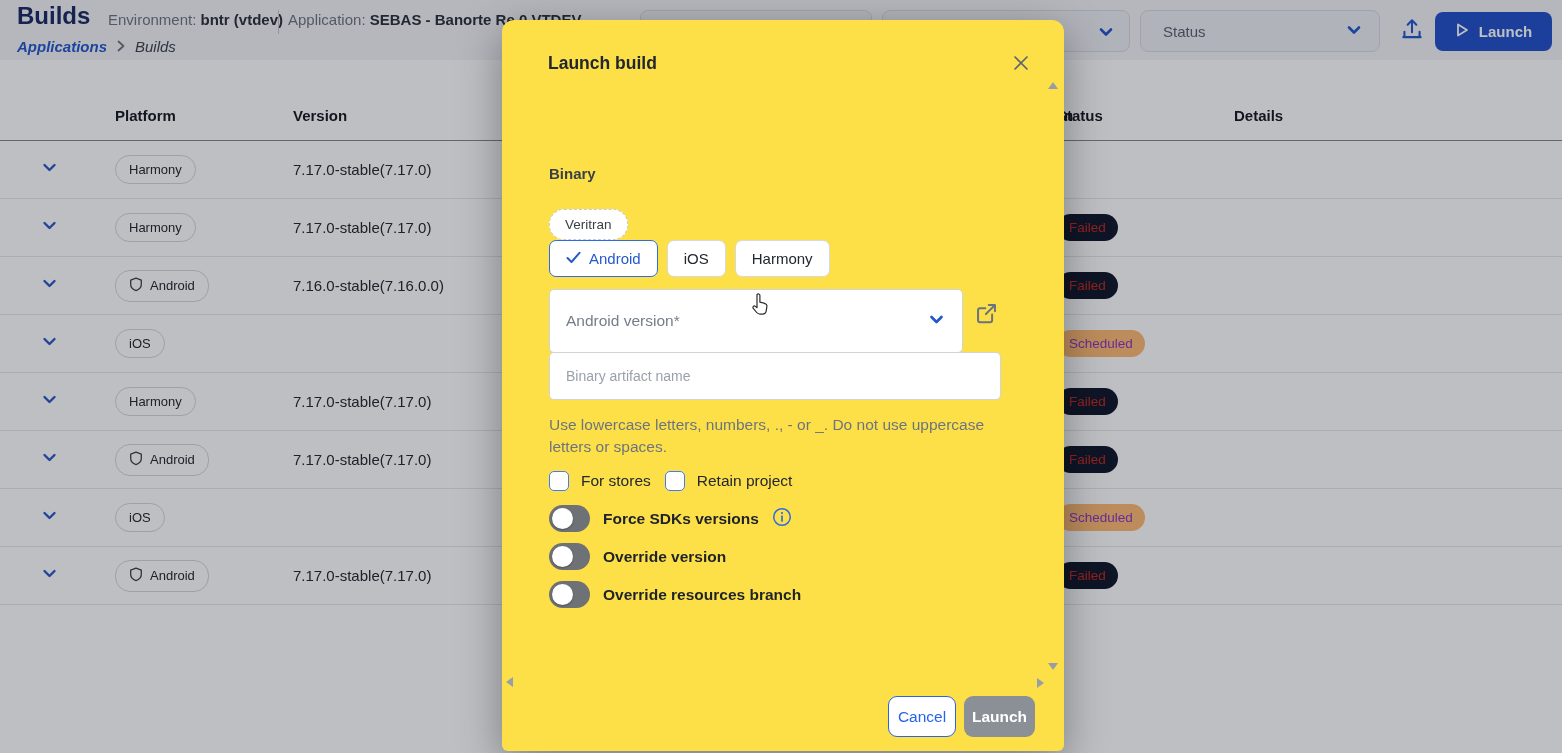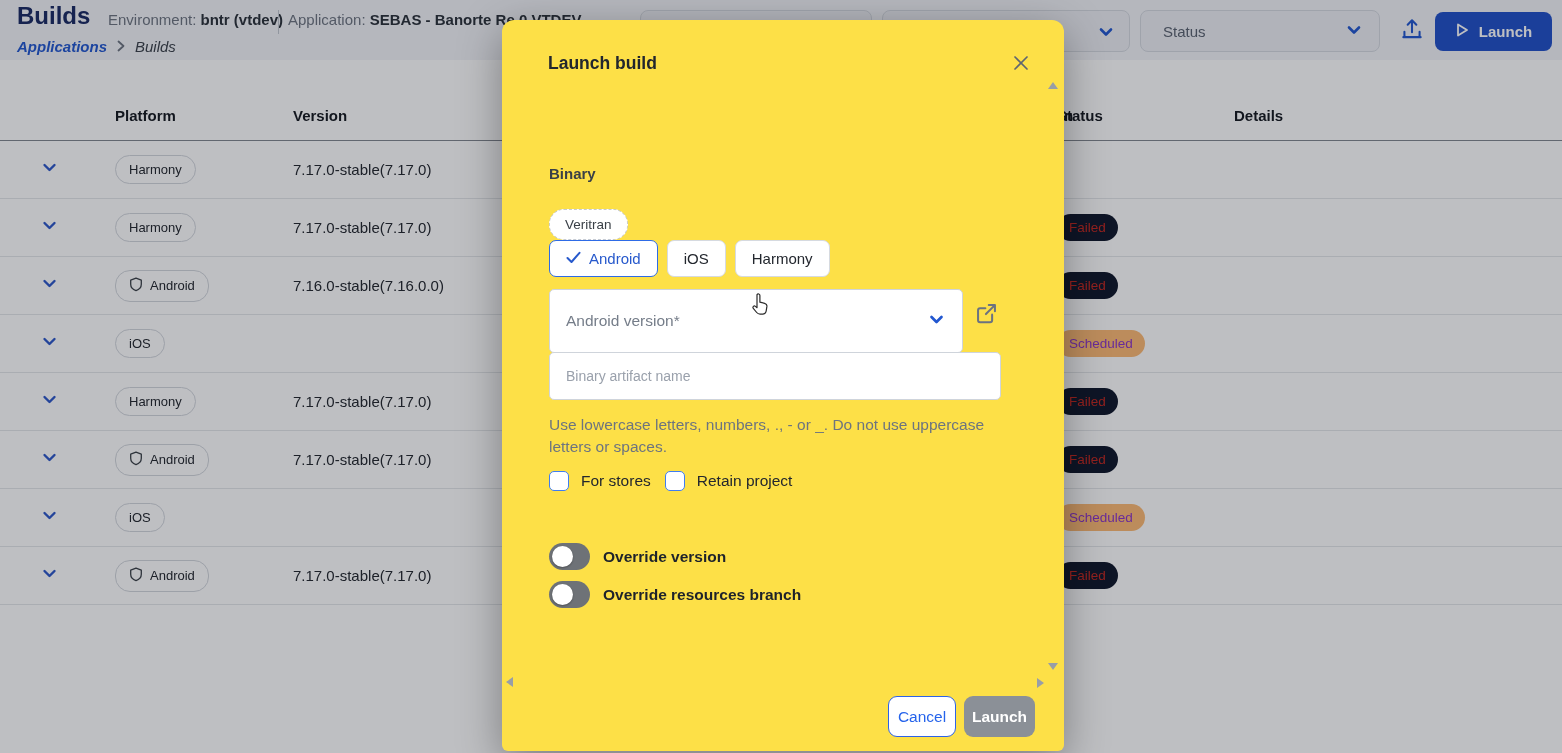--- a/index.html
+++ b/index.html
@@ -353,20 +353,31 @@
       <span class="cb-group">
         <span class="cb-box"></span>
         <span class="cb-label">For stores</span>
       </span>
       <span class="cb-group">
         <span class="cb-box"></span>
         <span class="cb-label">Retain project</span>
       </span>
     </div>
 
+    <div class="toggle-row tr-1">
+      <span class="toggle">
+          <span class="knob"></span>
+        </span>
+      <span class="toggle-label">Force SDKs versions</span>
+      <span><svg width="20" height="20" viewBox="0 0 20 20">
+            <circle cx="10" cy="10" r="8.3" fill="none" stroke="#2e6be6" stroke-width="1.5"></circle>
+            <path d="M10 9 V14" stroke="#2e6be6" stroke-width="1.7" stroke-linecap="round"></path>
+            <circle cx="10" cy="6" r="1.1" fill="#2e6be6"></circle>
+          </svg></span>
+    </div>
     <div class="toggle-row tr-2">
       <span class="toggle">
           <span class="knob"></span>
         </span>
       <span class="toggle-label">Override version</span>
     </div>
     <div class="toggle-row tr-3">
       <span class="toggle">
           <span class="knob"></span>
         </span>

